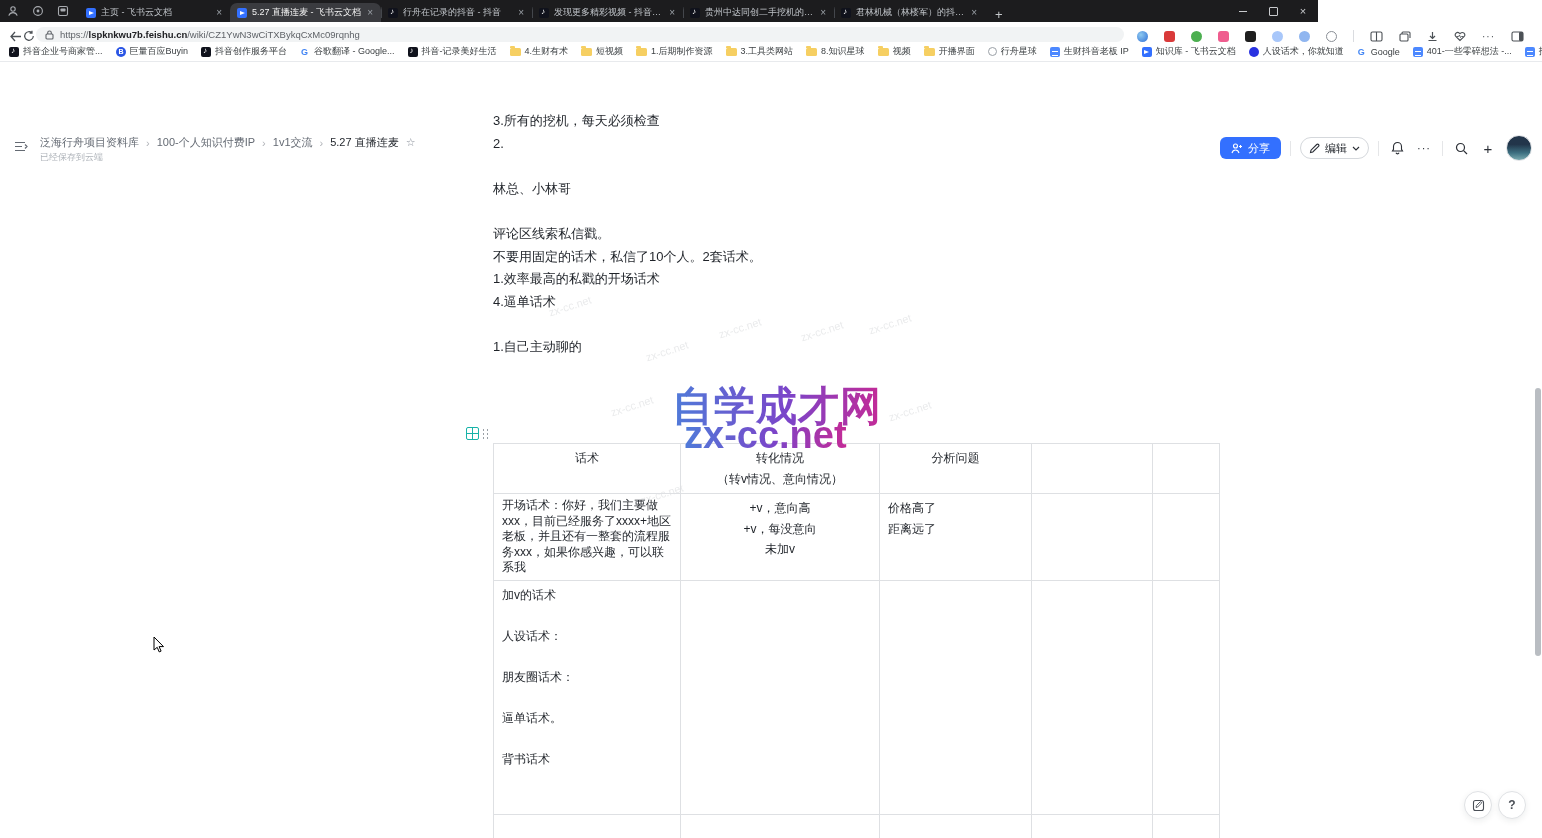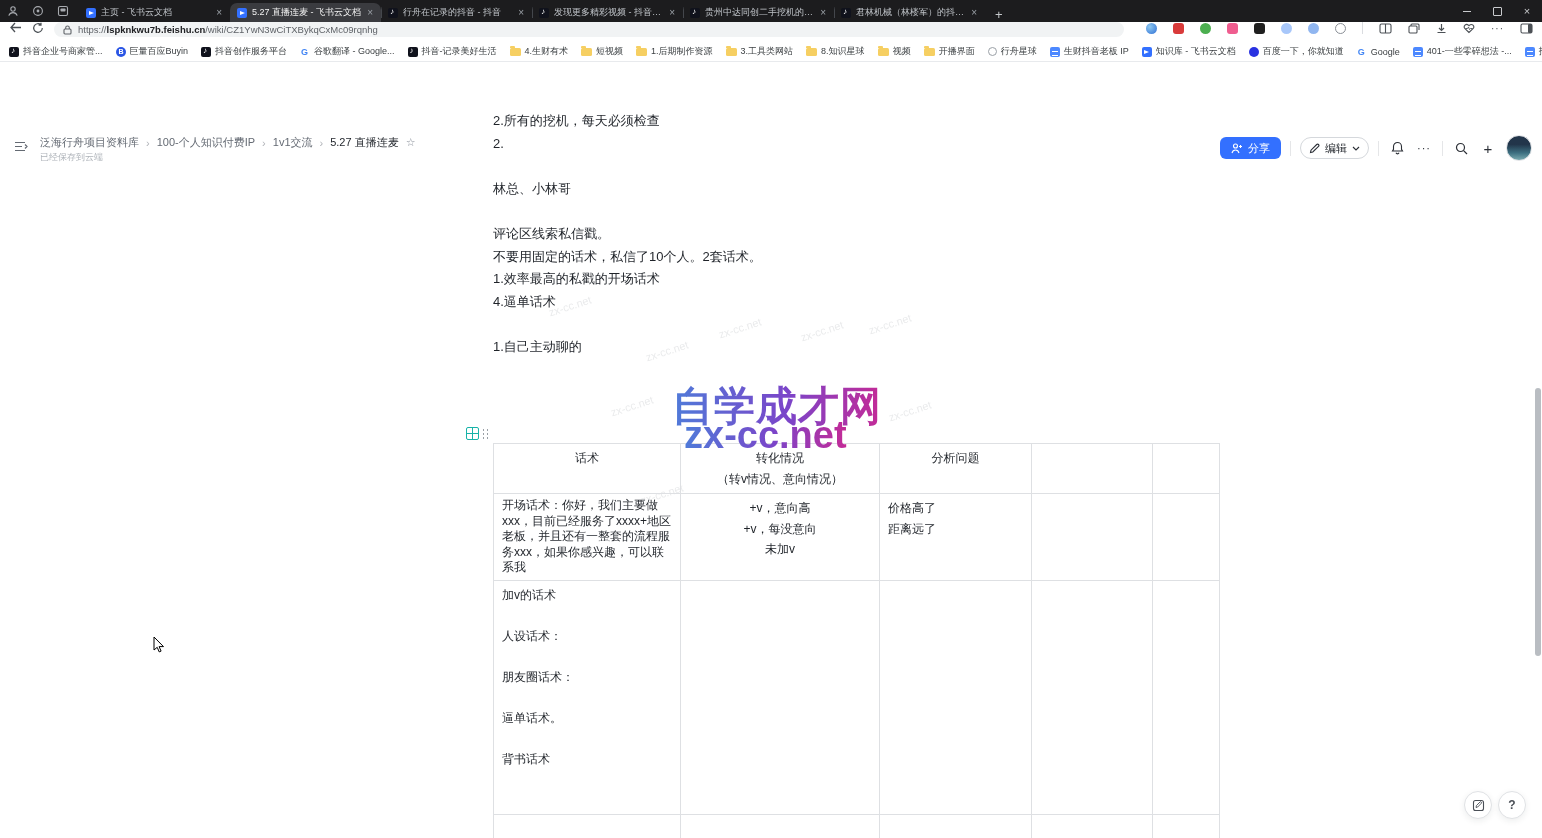--- a/index.html
+++ b/index.html
@@ -3,21 +3,21 @@
 <meta charset="utf-8">
 <style>
   html,body{margin:0;padding:0}
   body{width:1542px;height:838px;position:relative;overflow:hidden;background:#fff;
        font-family:"Liberation Sans","DejaVu Sans",sans-serif;color:#1f2329}
   .abs{position:absolute}
   .pre{white-space:pre-line}
   svg{display:block}
 
   
-  .titlebar{position:absolute;left:0;top:0;width:1542px;height:22px;background:#1c1c1e;
+  .titlebar{position:absolute;left:0;top:0;width:1318px;height:22px;background:#1c1c1e;
             display:flex;align-items:center}
   .tb-left{display:flex;align-items:center;gap:12px;padding:0 10px 0 6px}
   .tb-ic{width:13px;height:13px;display:flex;align-items:center;justify-content:center}
   .tabstrip{display:flex;align-items:flex-end;height:22px}
   .tab{width:137px;height:19px;margin-top:3px;display:flex;align-items:center;gap:5px;
        padding:0 7px;font-size:9px;color:#bfc3c8;border-radius:7px 7px 0 0;position:relative;
        overflow:hidden;white-space:nowrap}
   .tab:not(.active):not(:first-child)::before{content:"";position:absolute;left:0;top:4px;height:11px;
        width:1px;background:#44474c}
   .tab.active{background:#3a3b3f;color:#f2f2f2}
@@ -31,21 +31,21 @@
   .fv-douyin::after{content:"♪";position:absolute;left:2px;top:-1px;color:#fff;font-size:8px}
   .newtab{color:#c6c9cd;font-size:13px;padding:0 10px}
   .win-controls{margin-left:auto;display:flex;align-items:center;height:22px}
   .wc{width:30px;height:22px;display:flex;align-items:center;justify-content:center;color:#c9cbce}
   .wc-min-bar{width:8px;height:1px;background:#c9cbce}
   .wc-max-box{width:7px;height:7px;border:1px solid #c9cbce;border-radius:1px}
   .wc-close-x{font-size:11px;line-height:1}
 
   
   .navbar{position:absolute;left:0;top:22px;width:1542px;height:20px;background:#ffffff;
-          display:flex;align-items:flex-start;padding:0 9px;box-sizing:border-box;gap:10px}
+          display:flex;align-items:flex-end;padding:0 9px;box-sizing:border-box;gap:1px}
   .nav-ic{color:#4c5156;display:flex;align-items:center;justify-content:center}
   .urlpill{width:1088px;height:15px;background:#f1f3f4;border-radius:8px;display:flex;
            align-items:center;gap:6px;padding:0 9px;font-size:9.5px;color:#5f6368;box-sizing:border-box}
   .urlpill .host{color:#202124;font-weight:bold}
   .ext-row{display:flex;align-items:center;gap:16px;margin-left:12px}
   .ext{width:11px;height:11px;border-radius:3px}
   .ext.round{border-radius:50%}
   .vdiv{width:1px;height:12px;background:#dadce0}
 
   
@@ -321,21 +321,21 @@
   <span class="bm">
       <span class="ic ic-doc"></span>
       <span>生财抖音老板 IP</span>
     </span>
   <span class="bm">
       <span class="ic ic-feishu"></span>
       <span>知识库 - 飞书云文档</span>
     </span>
   <span class="bm">
       <span class="ic ic-baidu"></span>
-      <span>百度一下，你就知道</span>
+      <span>人设话术，你就知道</span>
     </span>
   <span class="bm">
       <span class="ic ic-google"></span>
       <span>Google</span>
     </span>
   <span class="bm">
       <span class="ic ic-doc"></span>
       <span>401-一些零碎想法 -...</span>
     </span>
   <span class="bm">
@@ -396,21 +396,21 @@
           <circle cx="5.5" cy="5.5" r="4" fill="none" stroke="#2b2f36" stroke-width="1.2"></circle>
           <path d="M8.6 8.6 12 12" stroke="#2b2f36" stroke-width="1.2"></path>
         </svg>
     </span>
     <span class="hdr-ic" style="font-size:15px;font-weight:300">+</span>
     <span class="avatar"></span>
   </div>
 </div>
 
 <div class="docpars">
-  <div class="p">2.所有的挖机，每天必须检查</div>
+  <div class="p">3.所有的挖机，每天必须检查</div>
   <div class="p">2.</div>
   <div class="p"></div>
   <div class="p">林总、小林哥</div>
   <div class="p"></div>
   <div class="p">评论区线索私信戳。</div>
   <div class="p">不要用固定的话术，私信了10个人。2套话术。</div>
   <div class="p">1.效率最高的私戳的开场话术</div>
   <div class="p">4.逼单话术</div>
   <div class="p"></div>
   <div class="p">1.自己主动聊的</div>

